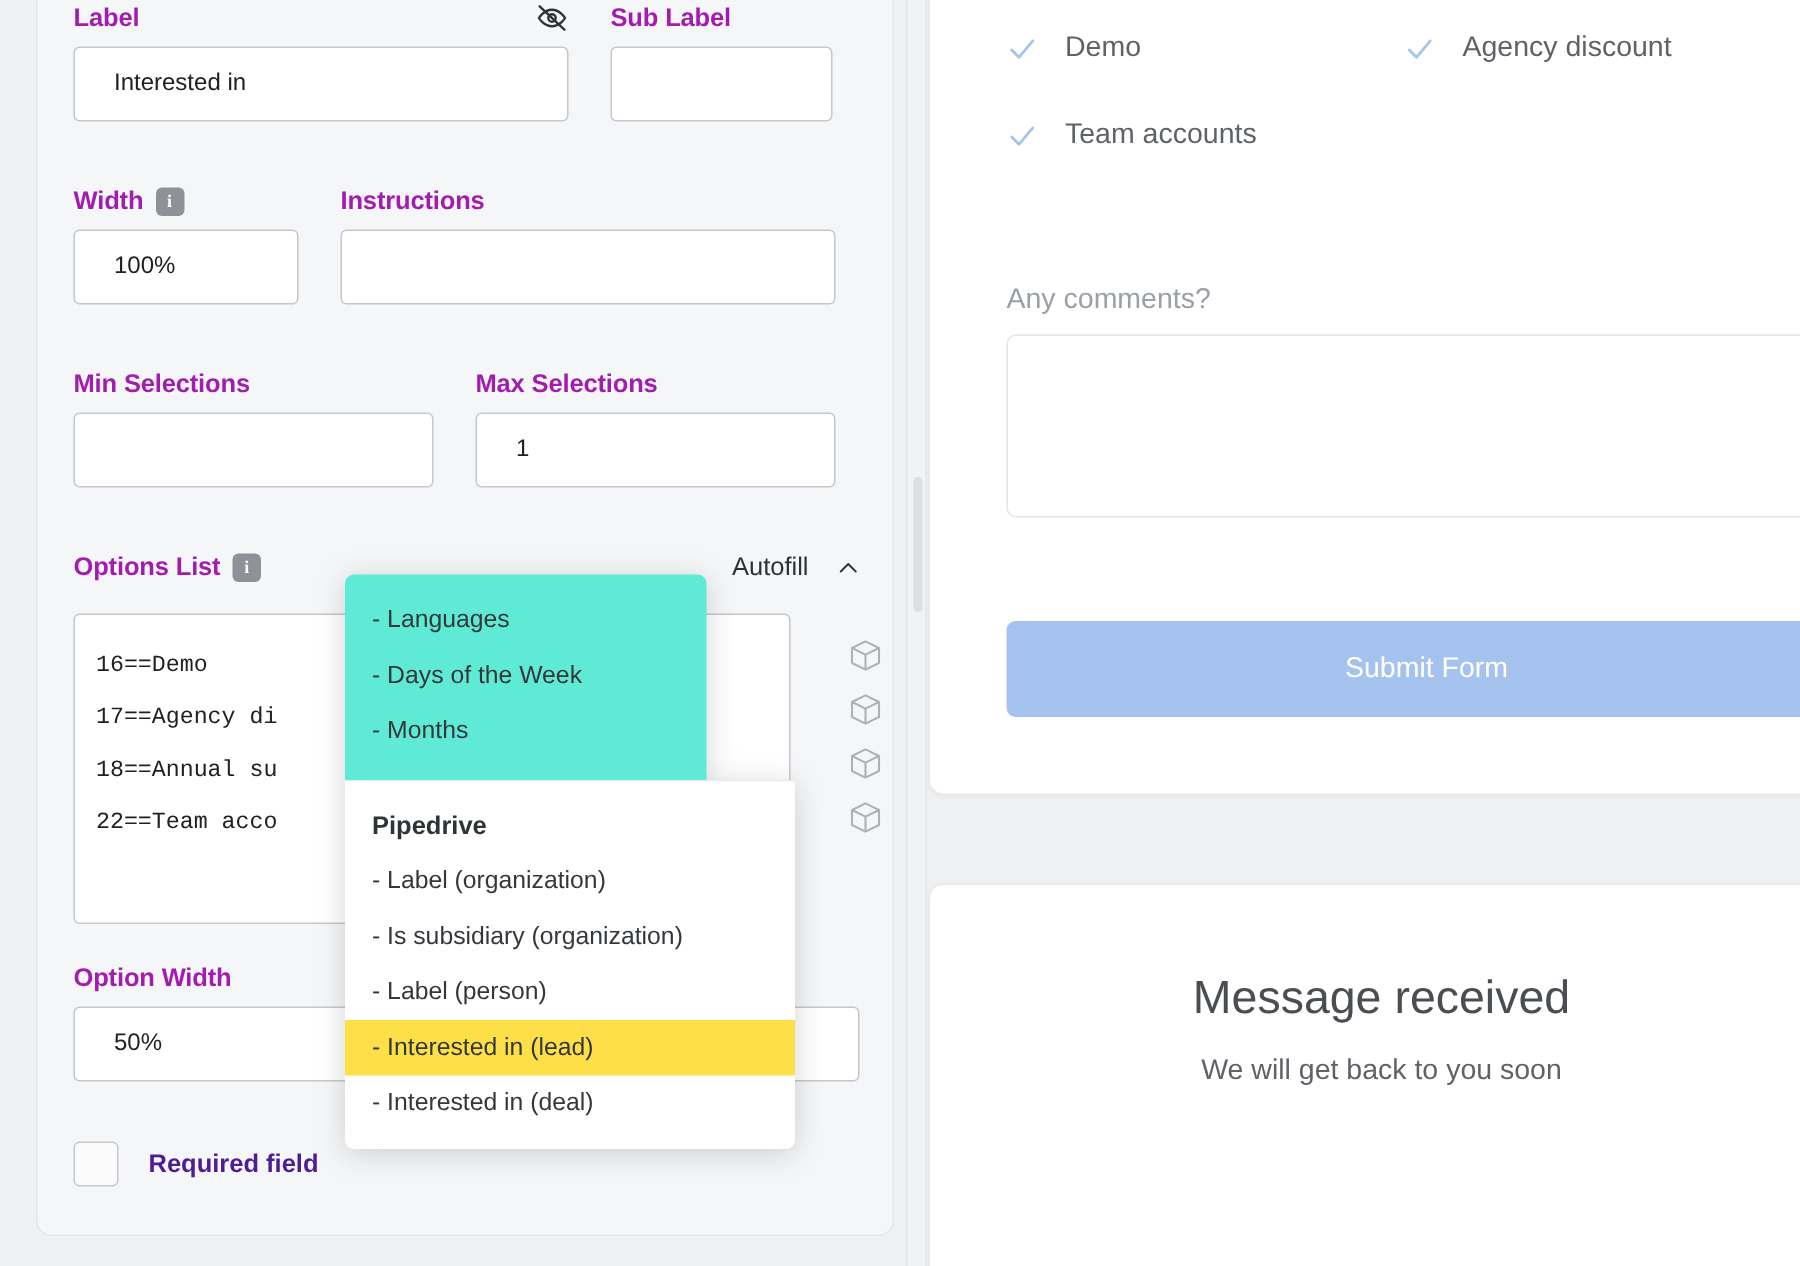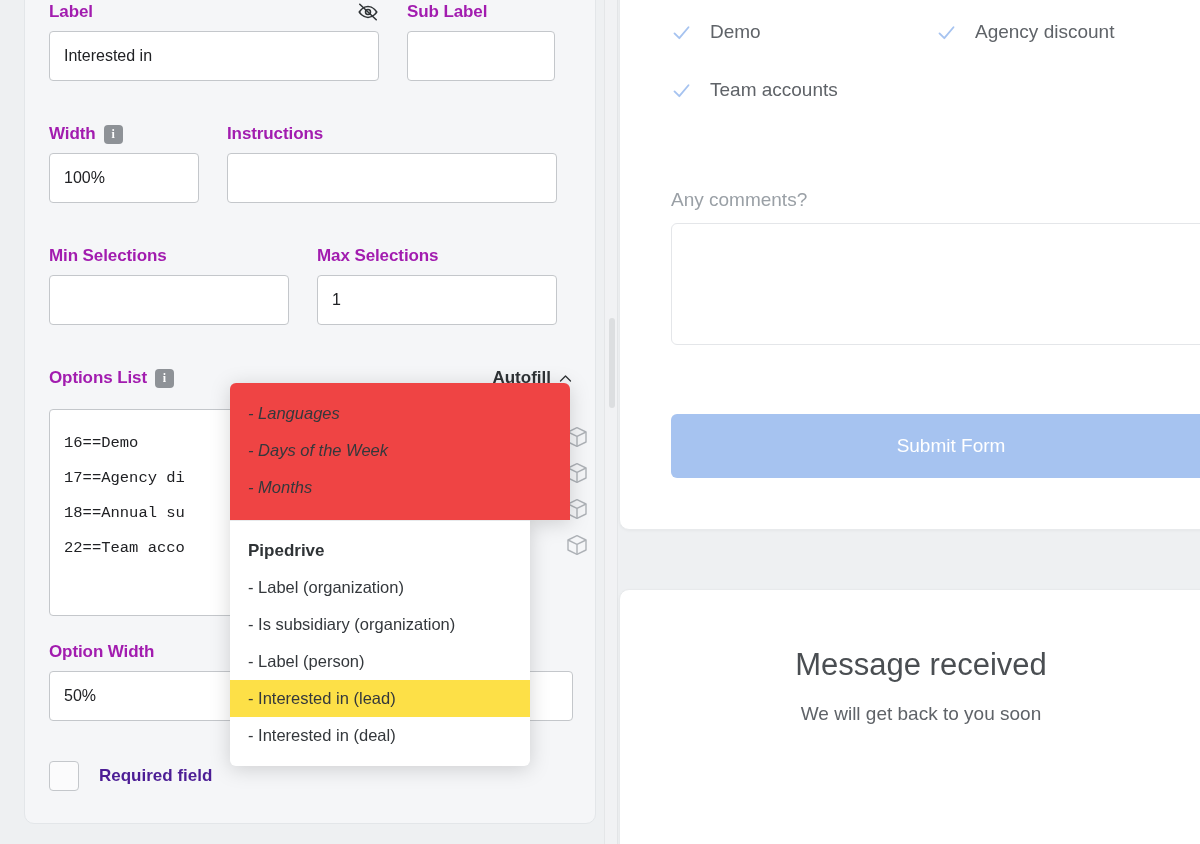--- a/index.html
+++ b/index.html
@@ -54,21 +54,21 @@
   }
 
   .txt-input {
     background: #ffffff;
     border: 1px solid #c4c7cb;
     border-radius: 4px;
     height: 50px;
     font-family: "Liberation Sans", sans-serif;
     font-size: 16px;
     color: #202124;
-    padding: 0 14px;
+    padding: 0 26px;
     display: flex;
     align-items: center;
     width: 100%;
   }
 
   
   .row-label {
     position: absolute;
     left: 24px;
     top: 60px;
@@ -135,23 +135,23 @@
     display: flex;
     align-items: center;
     gap: 8px;
     margin-bottom: 20px;
     height: 22px;
   }
   .autofill-btn {
     margin-left: auto;
     display: flex;
     align-items: center;
-    gap: 7px;
+    gap: 19px;
     font-size: 17px;
-    font-weight: 700;
+    font-weight: 400;
     color: #2f3336;
     cursor: pointer;
   }
   .chevron-up {
     width: 15px; height: 15px;
     display: block;
   }
 
   .options-area {
     position: relative;
@@ -238,25 +238,24 @@
 
   
   .autofill-menu {
     position: absolute;
     left: 230px;
     top: 383px;
     z-index: 60;
     filter: drop-shadow(0 3px 10px rgba(0,0,0,0.16));
   }
   .menu-top {
-    background: #ef4444;
-    width: 340px;
+    background: #5eead4;
+    width: 241px;
     border-radius: 6px 6px 0 0;
     padding: 12px 0 14px 0;
-    font-style: italic;
   }
   .menu-bottom {
     background: #ffffff;
     width: 300px;
     border-top: 1px solid #e8eaec;
     border-radius: 0 0 6px 6px;
     padding: 10px 0 12px 0;
   }
   .menu-item {
     font-size: 16.5px;

